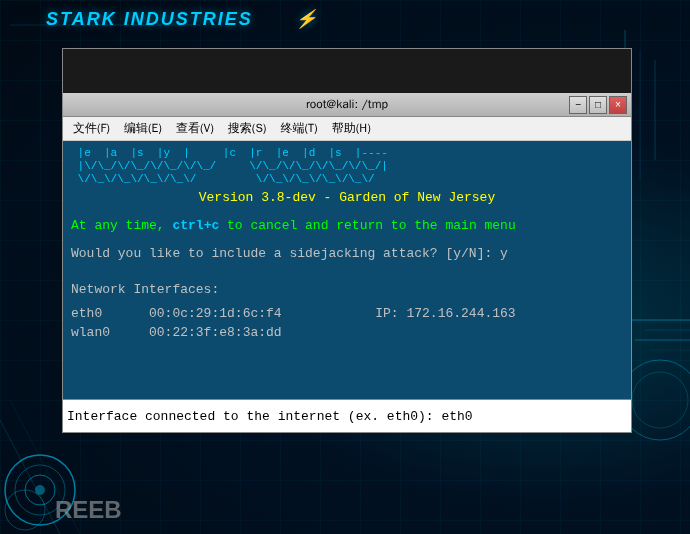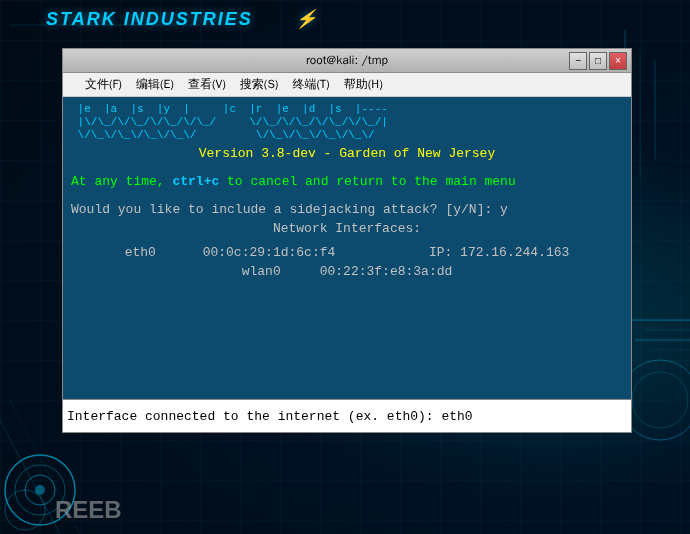--- a/index.html
+++ b/index.html
@@ -70,20 +70,21 @@
     
     .title-bar {
       background: linear-gradient(to bottom, #d0d0d0, #b0b0b0);
       height: 24px;
       display: flex;
       align-items: center;
       justify-content: center;
       position: relative;
       border-bottom: 1px solid #888;
       flex-shrink: 0;
+      margin-top: 44px;
     }
 
     .title-text {
       font-family: 'WenQuanYi Zen Hei', Arial, sans-serif;
       font-size: 12px;
       color: #000;
       font-weight: normal;
     }
 
     .window-controls {
@@ -111,21 +112,21 @@
       background: linear-gradient(to bottom, #e06060, #c04040);
       color: #fff;
     }
 
     
     .menu-bar {
       background: #f0f0f0;
       height: 24px;
       display: flex;
       align-items: center;
-      padding: 0 16px;
+      padding: 0 4px;
       border-bottom: 1px solid #ccc;
       gap: 2px;
       flex-shrink: 0;
     }
 
     .menu-item {
       font-size: 12px;
       font-family: 'WenQuanYi Zen Hei', Arial, sans-serif;
       color: #000;
       padding: 2px 6px;
@@ -170,22 +171,21 @@
       color: #00ccff;
       font-weight: bold;
     }
 
     .normal-line {
       color: #c0c0c0;
       font-size: 13px;
     }
 
     .network-section {
-      margin-top: 1px;
-      text-align: center;
+      margin-top: 18px;
     }
 
     .iface-line {
       color: #c0c0c0;
       font-size: 13px;
       white-space: pre;
     }
 
     
     .input-area {

